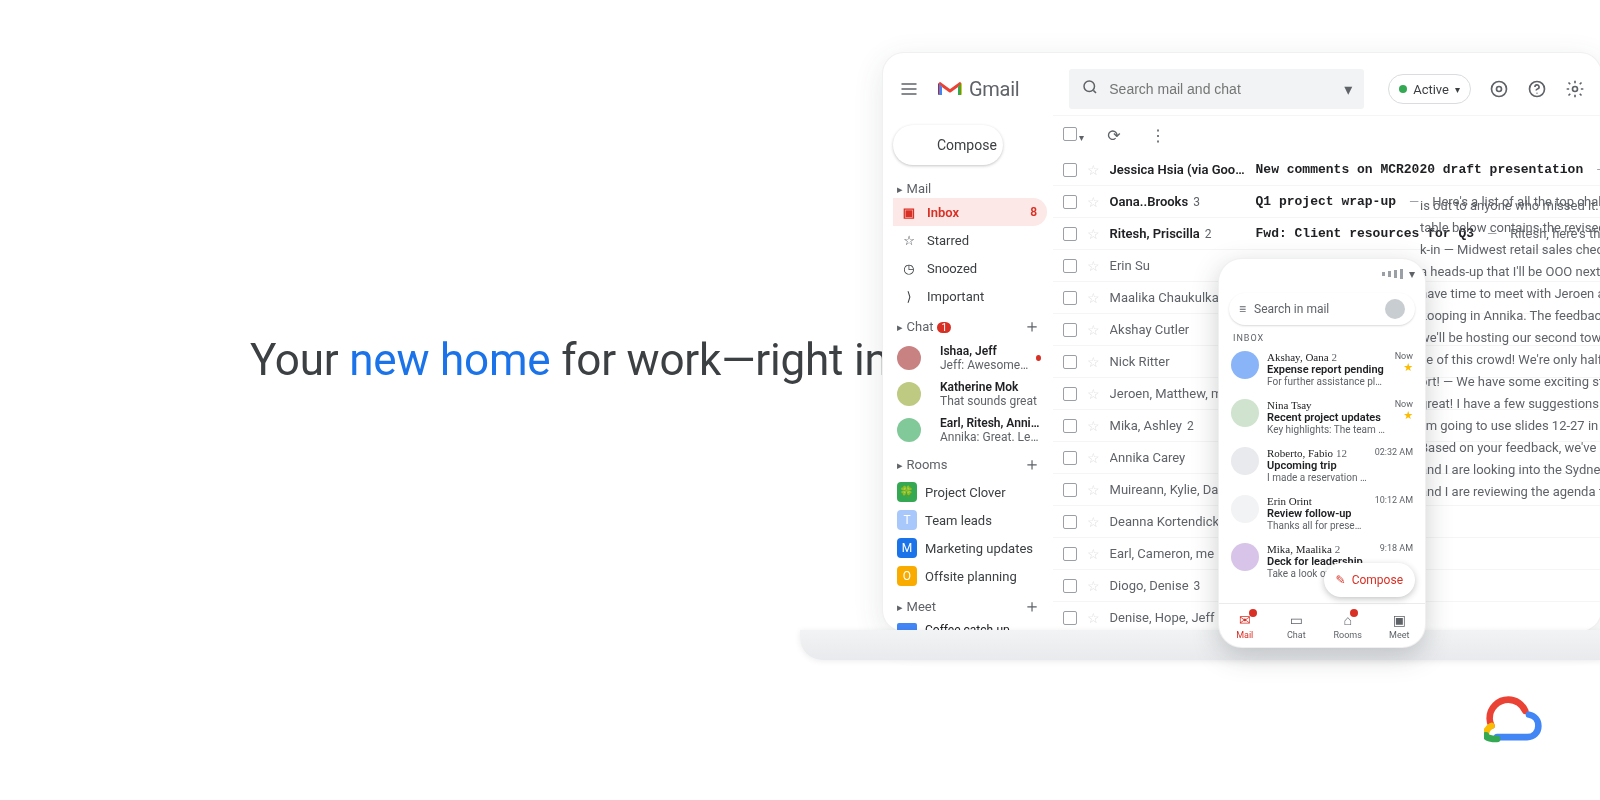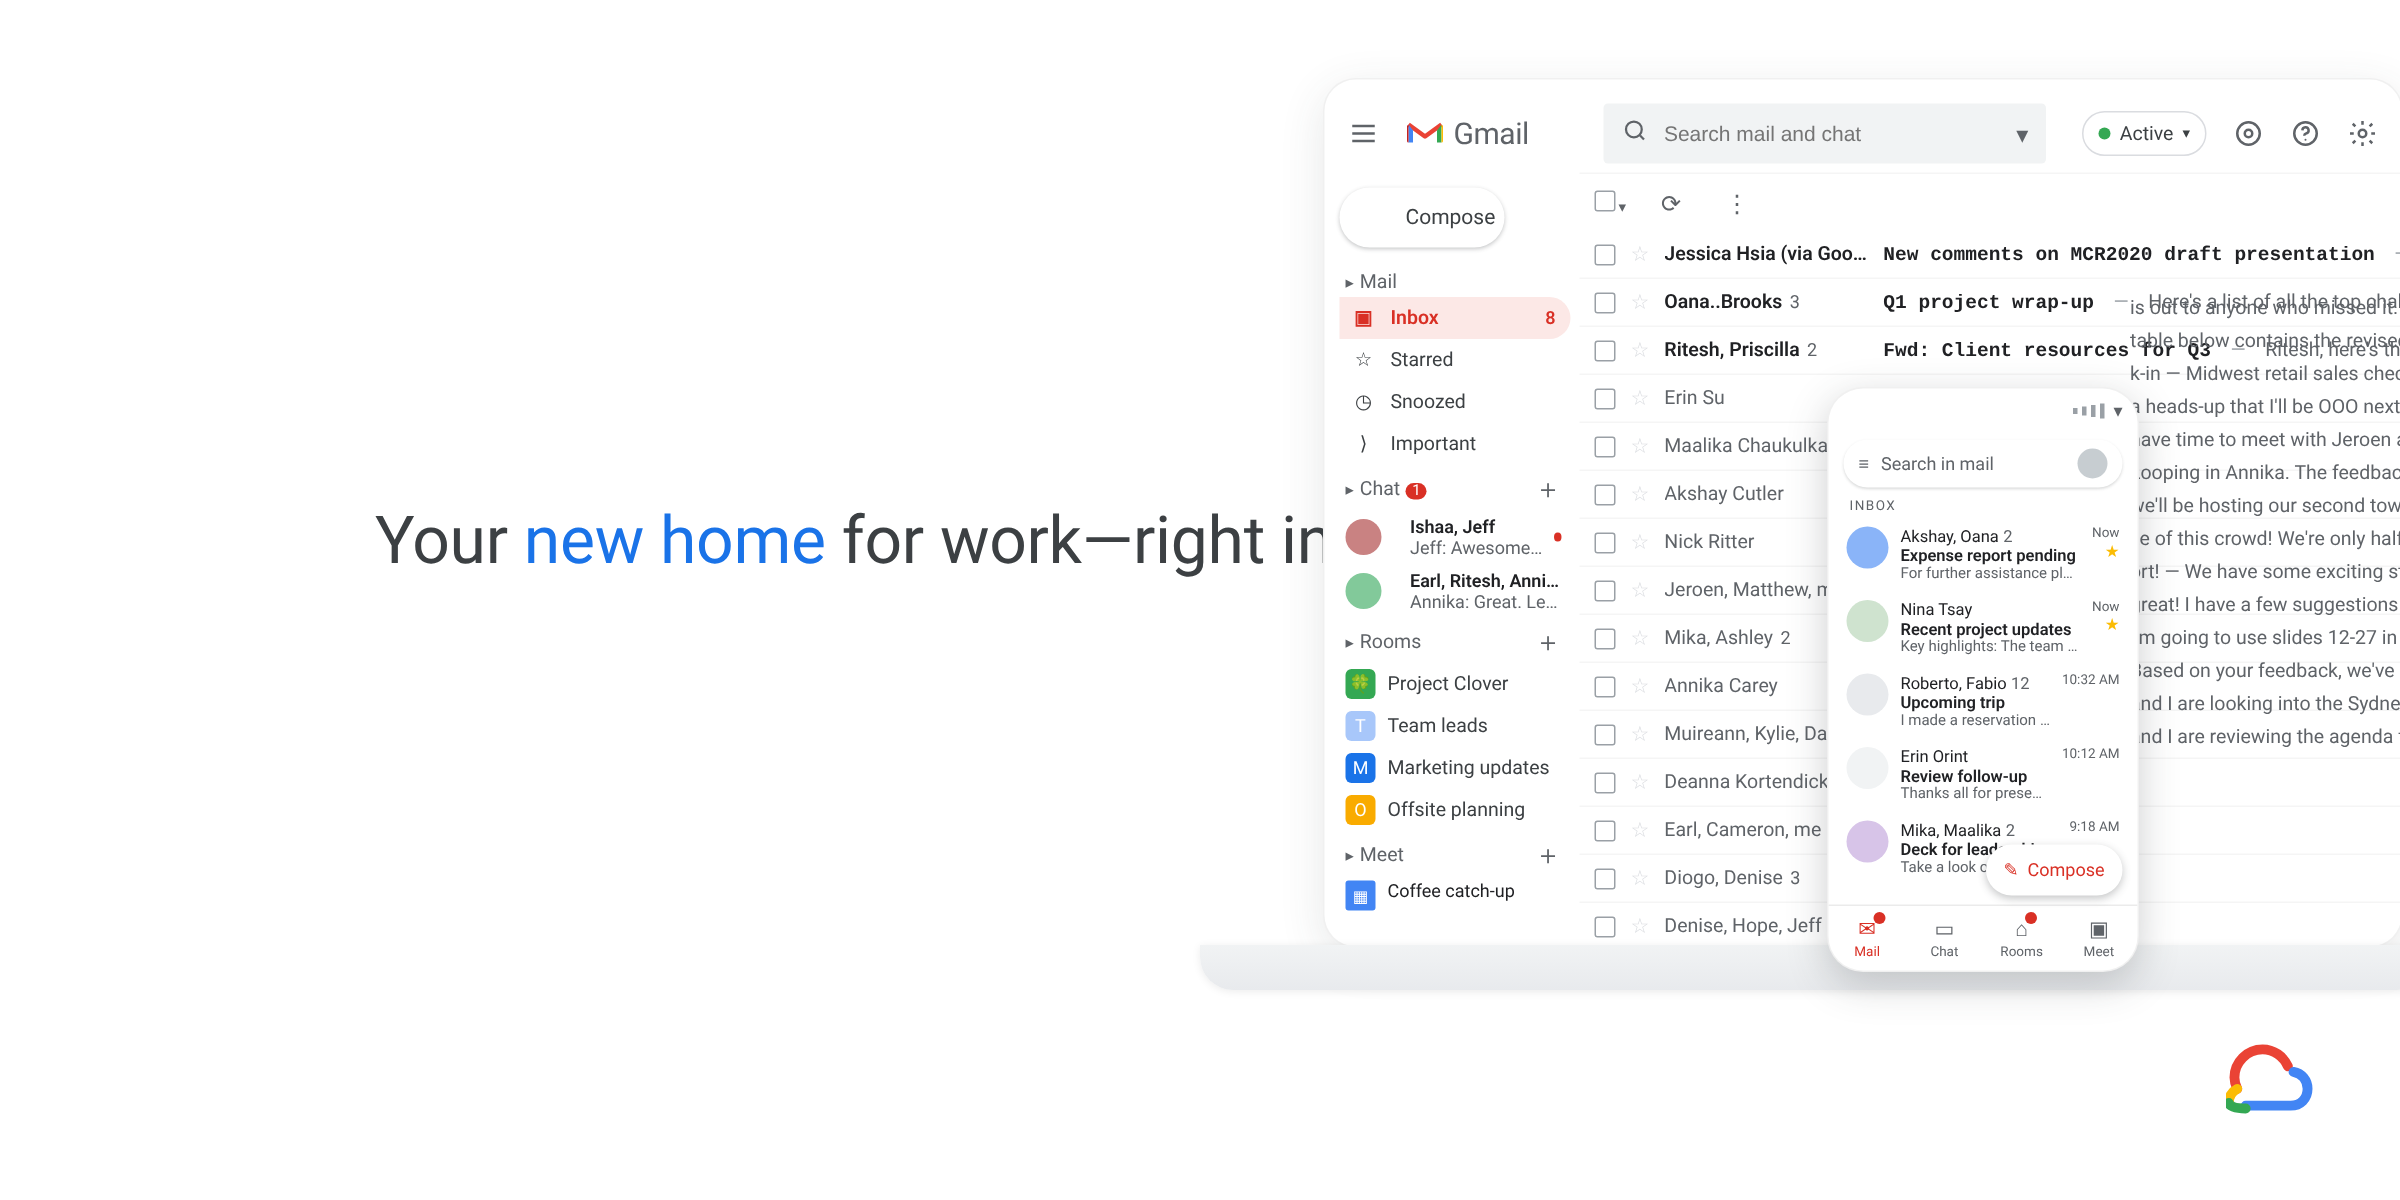--- a/index.html
+++ b/index.html
@@ -73,21 +73,21 @@
   
   .phone { position:absolute; left:1218px; top:258px; width:208px; height:390px; background:#fff; border-radius:24px; box-shadow:0 8px 26px rgba(60,64,67,.25); border:1px solid rgba(0,0,0,.06); overflow:hidden; }
   .phone-top { height:30px; display:flex; align-items:center; justify-content:flex-end; padding:0 10px; gap:3px; }
   .sig-bar { width:3px; background:#9aa0a6; }
   .phone-search { margin:4px 10px 6px; height:32px; border-radius:16px; box-shadow:0 1px 2px rgba(60,64,67,.2); display:flex; align-items:center; padding:0 10px; gap:8px; font-size:12px; color:#5f6368; }
   .phone-search .ph-avatar { width:20px; height:20px; border-radius:50%; background:#c7cdd1; margin-left:auto; }
   .phone-label { font-size:9px; letter-spacing:1px; color:#5f6368; padding:2px 14px; }
   .ph-row { display:flex; gap:8px; padding:6px 12px; cursor:pointer; }
   .ph-avatar2 { width:28px; height:28px; border-radius:50%; flex-shrink:0; }
   .ph-texts { flex:1; min-width:0; }
-  .ph-l1 { font-size:11px; color:#202124; display:flex; align-items:center; gap:3px;}
+  .ph-l1 { font-size:11px; color:#202124; display:flex; align-items:center; gap:3px;font-family:Liberation Serif, serif;}
   .ph-l1 .cnt { color:#5f6368; }
   .ph-l2 { font-size:11px; font-weight:600; color:#202124; white-space:nowrap; overflow:hidden; text-overflow:ellipsis; }
   .ph-l3 { font-size:10px; color:#5f6368; white-space:nowrap; overflow:hidden; text-overflow:ellipsis; }
   .ph-meta { text-align:right; }
   .ph-time { font-size:9px; color:#5f6368; }
   .ph-star { color:#fbbc04; font-size:11px; }
   .phone-compose { position:absolute; right:10px; bottom:50px; height:34px; background:#fff; border-radius:18px; box-shadow:0 2px 6px rgba(60,64,67,.3); display:flex; align-items:center; gap:6px; padding:0 12px; font-size:12px; color:#d93025; }
   .phone-tabs { position:absolute; bottom:0; left:0; right:0; height:44px; border-top:1px solid rgba(0,0,0,.08); display:flex; }
   .ptab { flex:1; display:flex; flex-direction:column; align-items:center; justify-content:center; font-size:9px; color:#5f6368; gap:2px; }
   .ptab.active { color:#d93025; }
@@ -199,20 +199,28 @@
           <div id="chat-list">
               <div class="chat-item">
       <span class="avatar" style="background:hsl(0,40%,65%)"></span>
       <span class="chat-texts">
                   <div class="t1">Ishaa, Jeff</div>
                   <div class="t2">Jeff: Awesome, thanks!</div>
                 </span>
       <span class="chat-unread"></span>
     </div>
               <div class="chat-item">
+      <span class="avatar" style="background:hsl(70,40%,65%)"></span>
+      <span class="chat-texts">
+                  <div class="t1">Katherine Mok</div>
+                  <div class="t2">That sounds great</div>
+                </span>
+
+    </div>
+              <div class="chat-item">
       <span class="avatar" style="background:hsl(140,40%,65%)"></span>
       <span class="chat-texts">
                   <div class="t1">Earl, Ritesh, Annika</div>
                   <div class="t2">Annika: Great. Let's catch us…</div>
                 </span>
 
     </div>
             </div>
 
           <div class="section-h">
@@ -419,21 +427,21 @@
           </span>
     </div>
         <div class="ph-row">
       <span class="ph-avatar2" style="background:#e8eaed"></span>
       <span class="ph-texts">
         <div class="ph-l1">Roberto, Fabio<span class="cnt"> 12</span></div>
         <div class="ph-l2">Upcoming trip</div>
         <div class="ph-l3">I made a reservation downtown for t…</div>
       </span>
       <span class="ph-meta">
-            <div class="ph-time">10:32 AM</div>
+            <div class="ph-time">02:32 AM</div>
           </span>
     </div>
         <div class="ph-row">
       <span class="ph-avatar2" style="background:#f1f3f4"></span>
       <span class="ph-texts">
         <div class="ph-l1">Erin Orint</div>
         <div class="ph-l2">Review follow-up</div>
         <div class="ph-l3">Thanks all for presenting today. Here…</div>
       </span>
       <span class="ph-meta">

